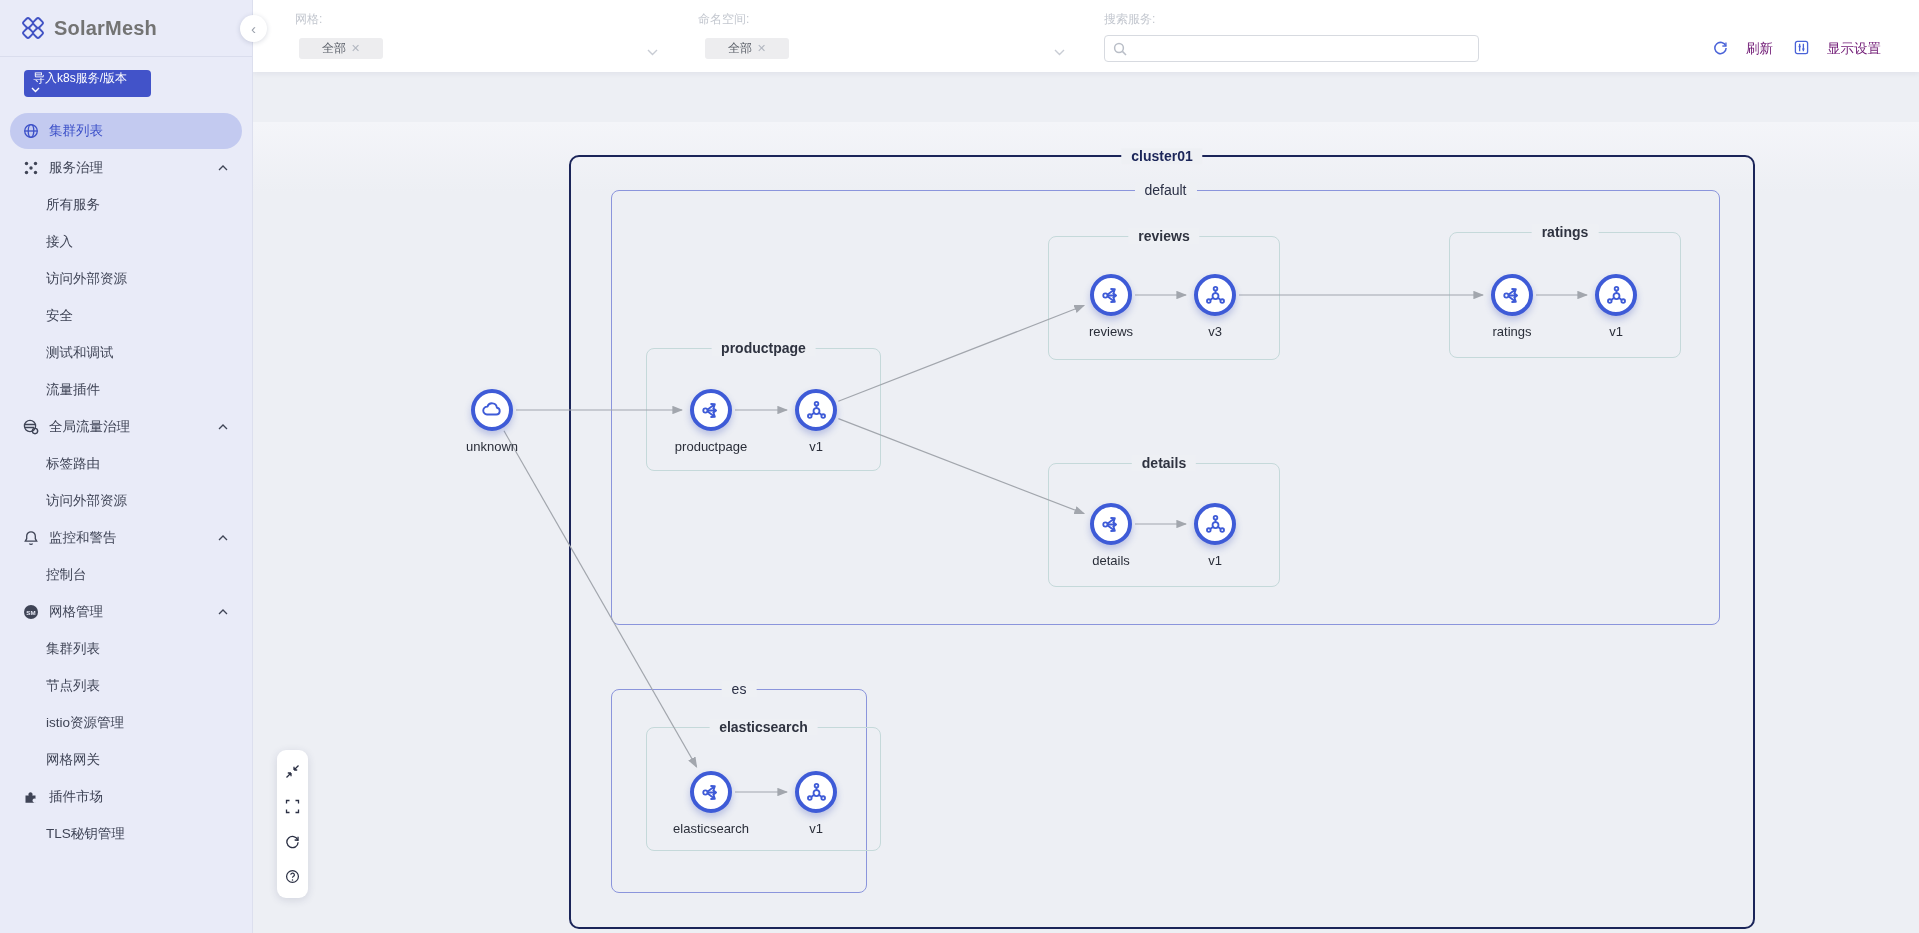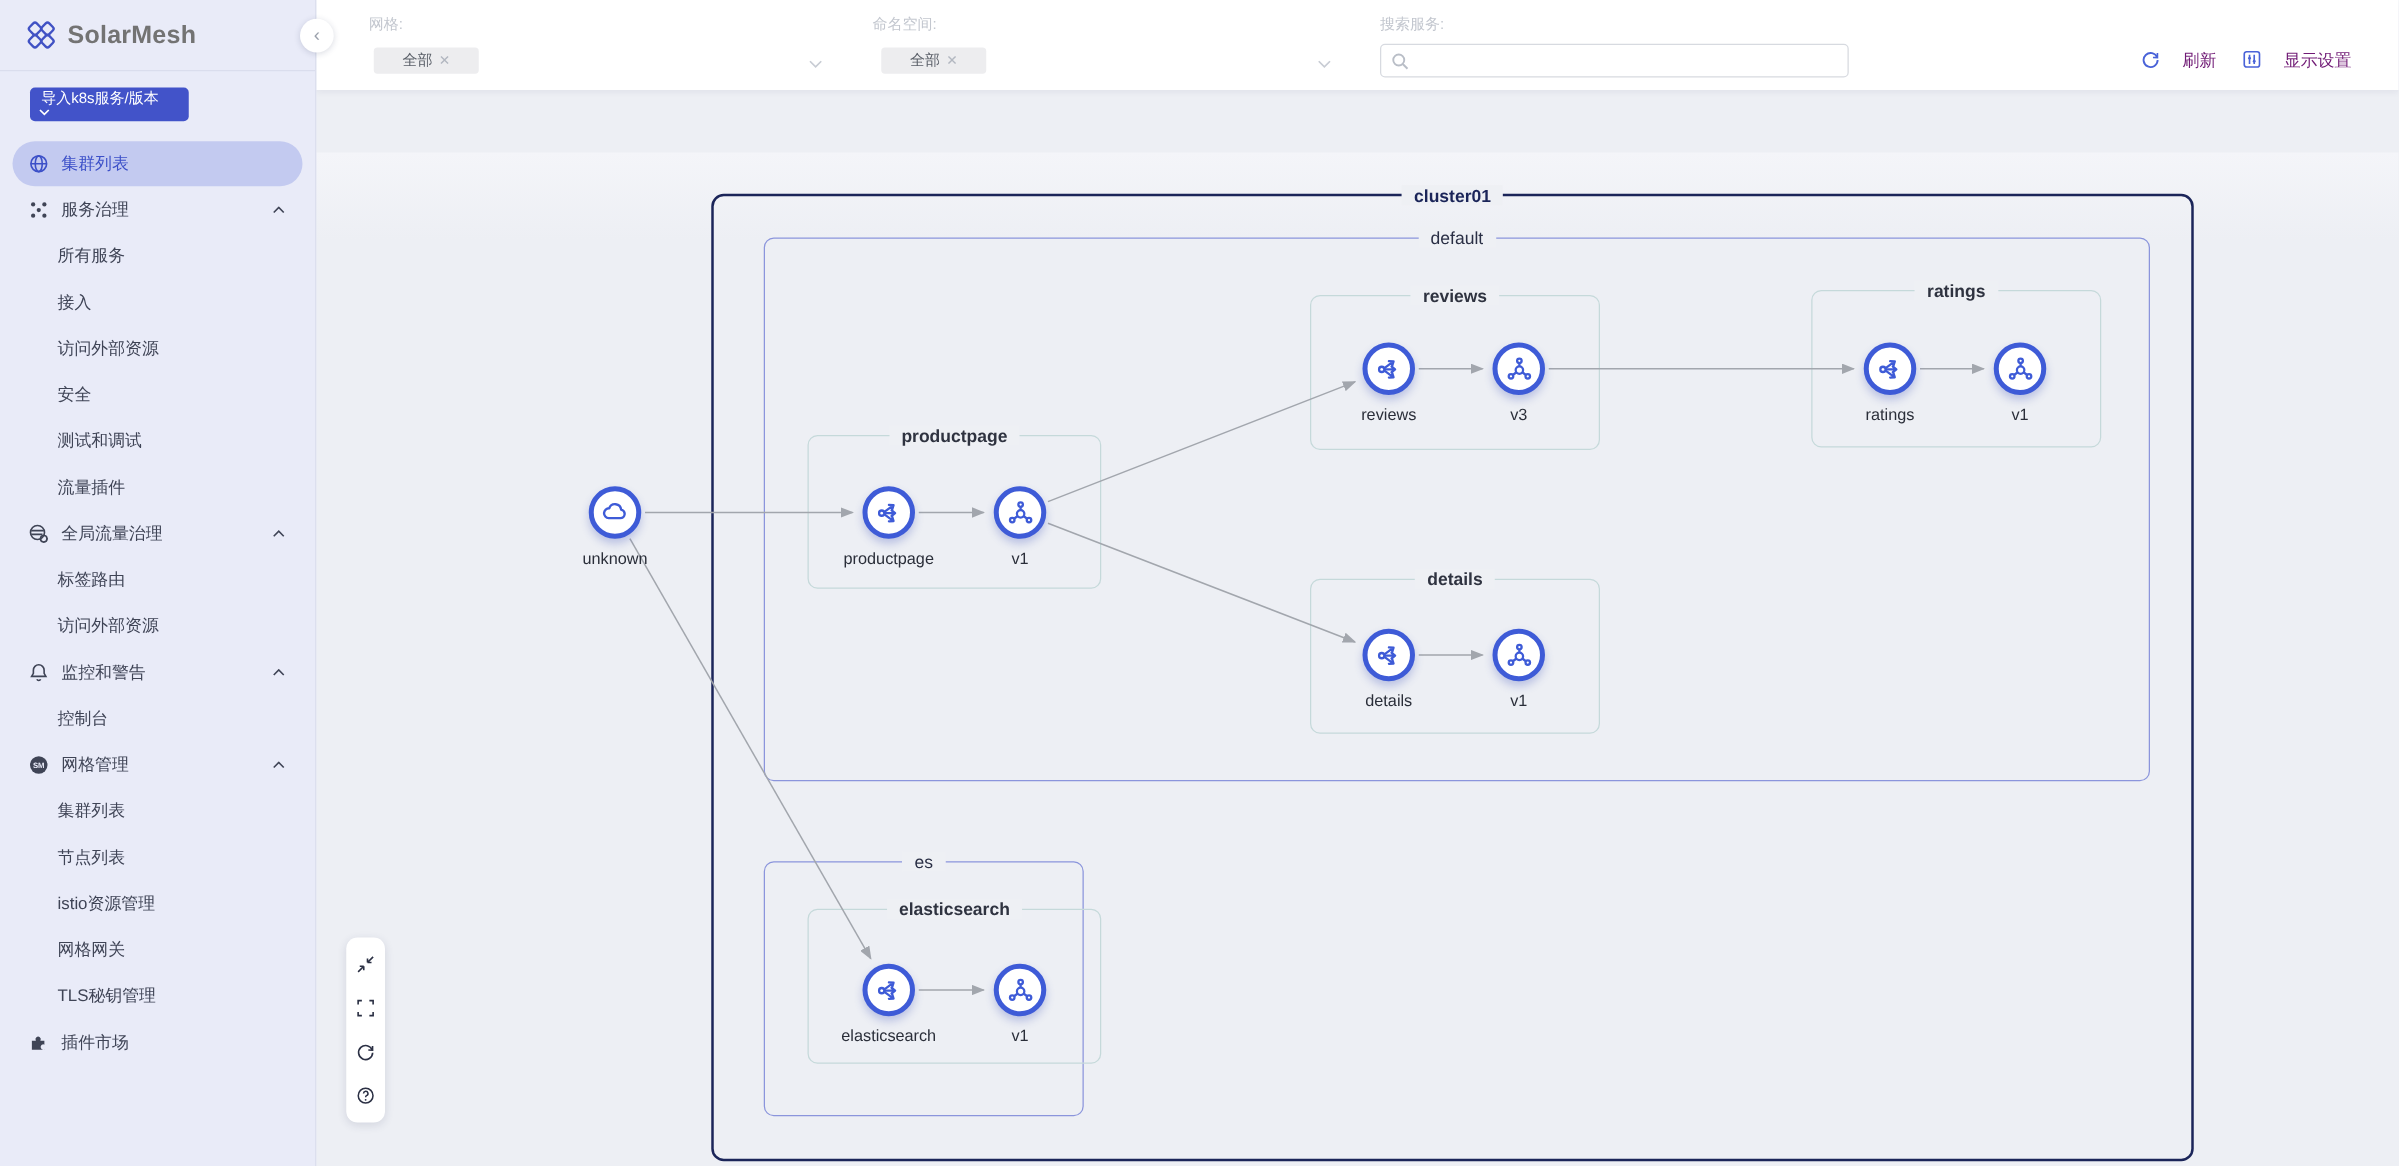--- a/index.html
+++ b/index.html
@@ -204,30 +204,30 @@
         </div>
         <div class="nav-item sub">
           <span>节点列表</span>
         </div>
         <div class="nav-item sub">
           <span>istio资源管理</span>
         </div>
         <div class="nav-item sub">
           <span>网格网关</span>
         </div>
-        <div class="nav-item sub">
-          <span>TLS秘钥管理</span>
-        </div>
         <div class="nav-item">
           <span class="ic">
             <svg width="16" height="16" viewBox="0 0 16 16" fill="#3f4456">
               <path class="fillme" d="M2.5 6.5 h3.2 a2.1 2.1 0 1 1 3.6 0 h3.2 v3.2 a2.1 2.1 0 1 0 0 3.8 v0.2 H2.5 Z"></path>
             </svg>
           </span>
           <span>插件市场</span>
+        </div>
+        <div class="nav-item sub">
+          <span>TLS秘钥管理</span>
         </div>
       </nav>
   </aside>
 
   <div class="main">
 
     <div class="filterbar">
       <span class="f-label" style="left:42px">网格:</span>
       <span class="chip" style="left:46px">
         <span>全部</span>

